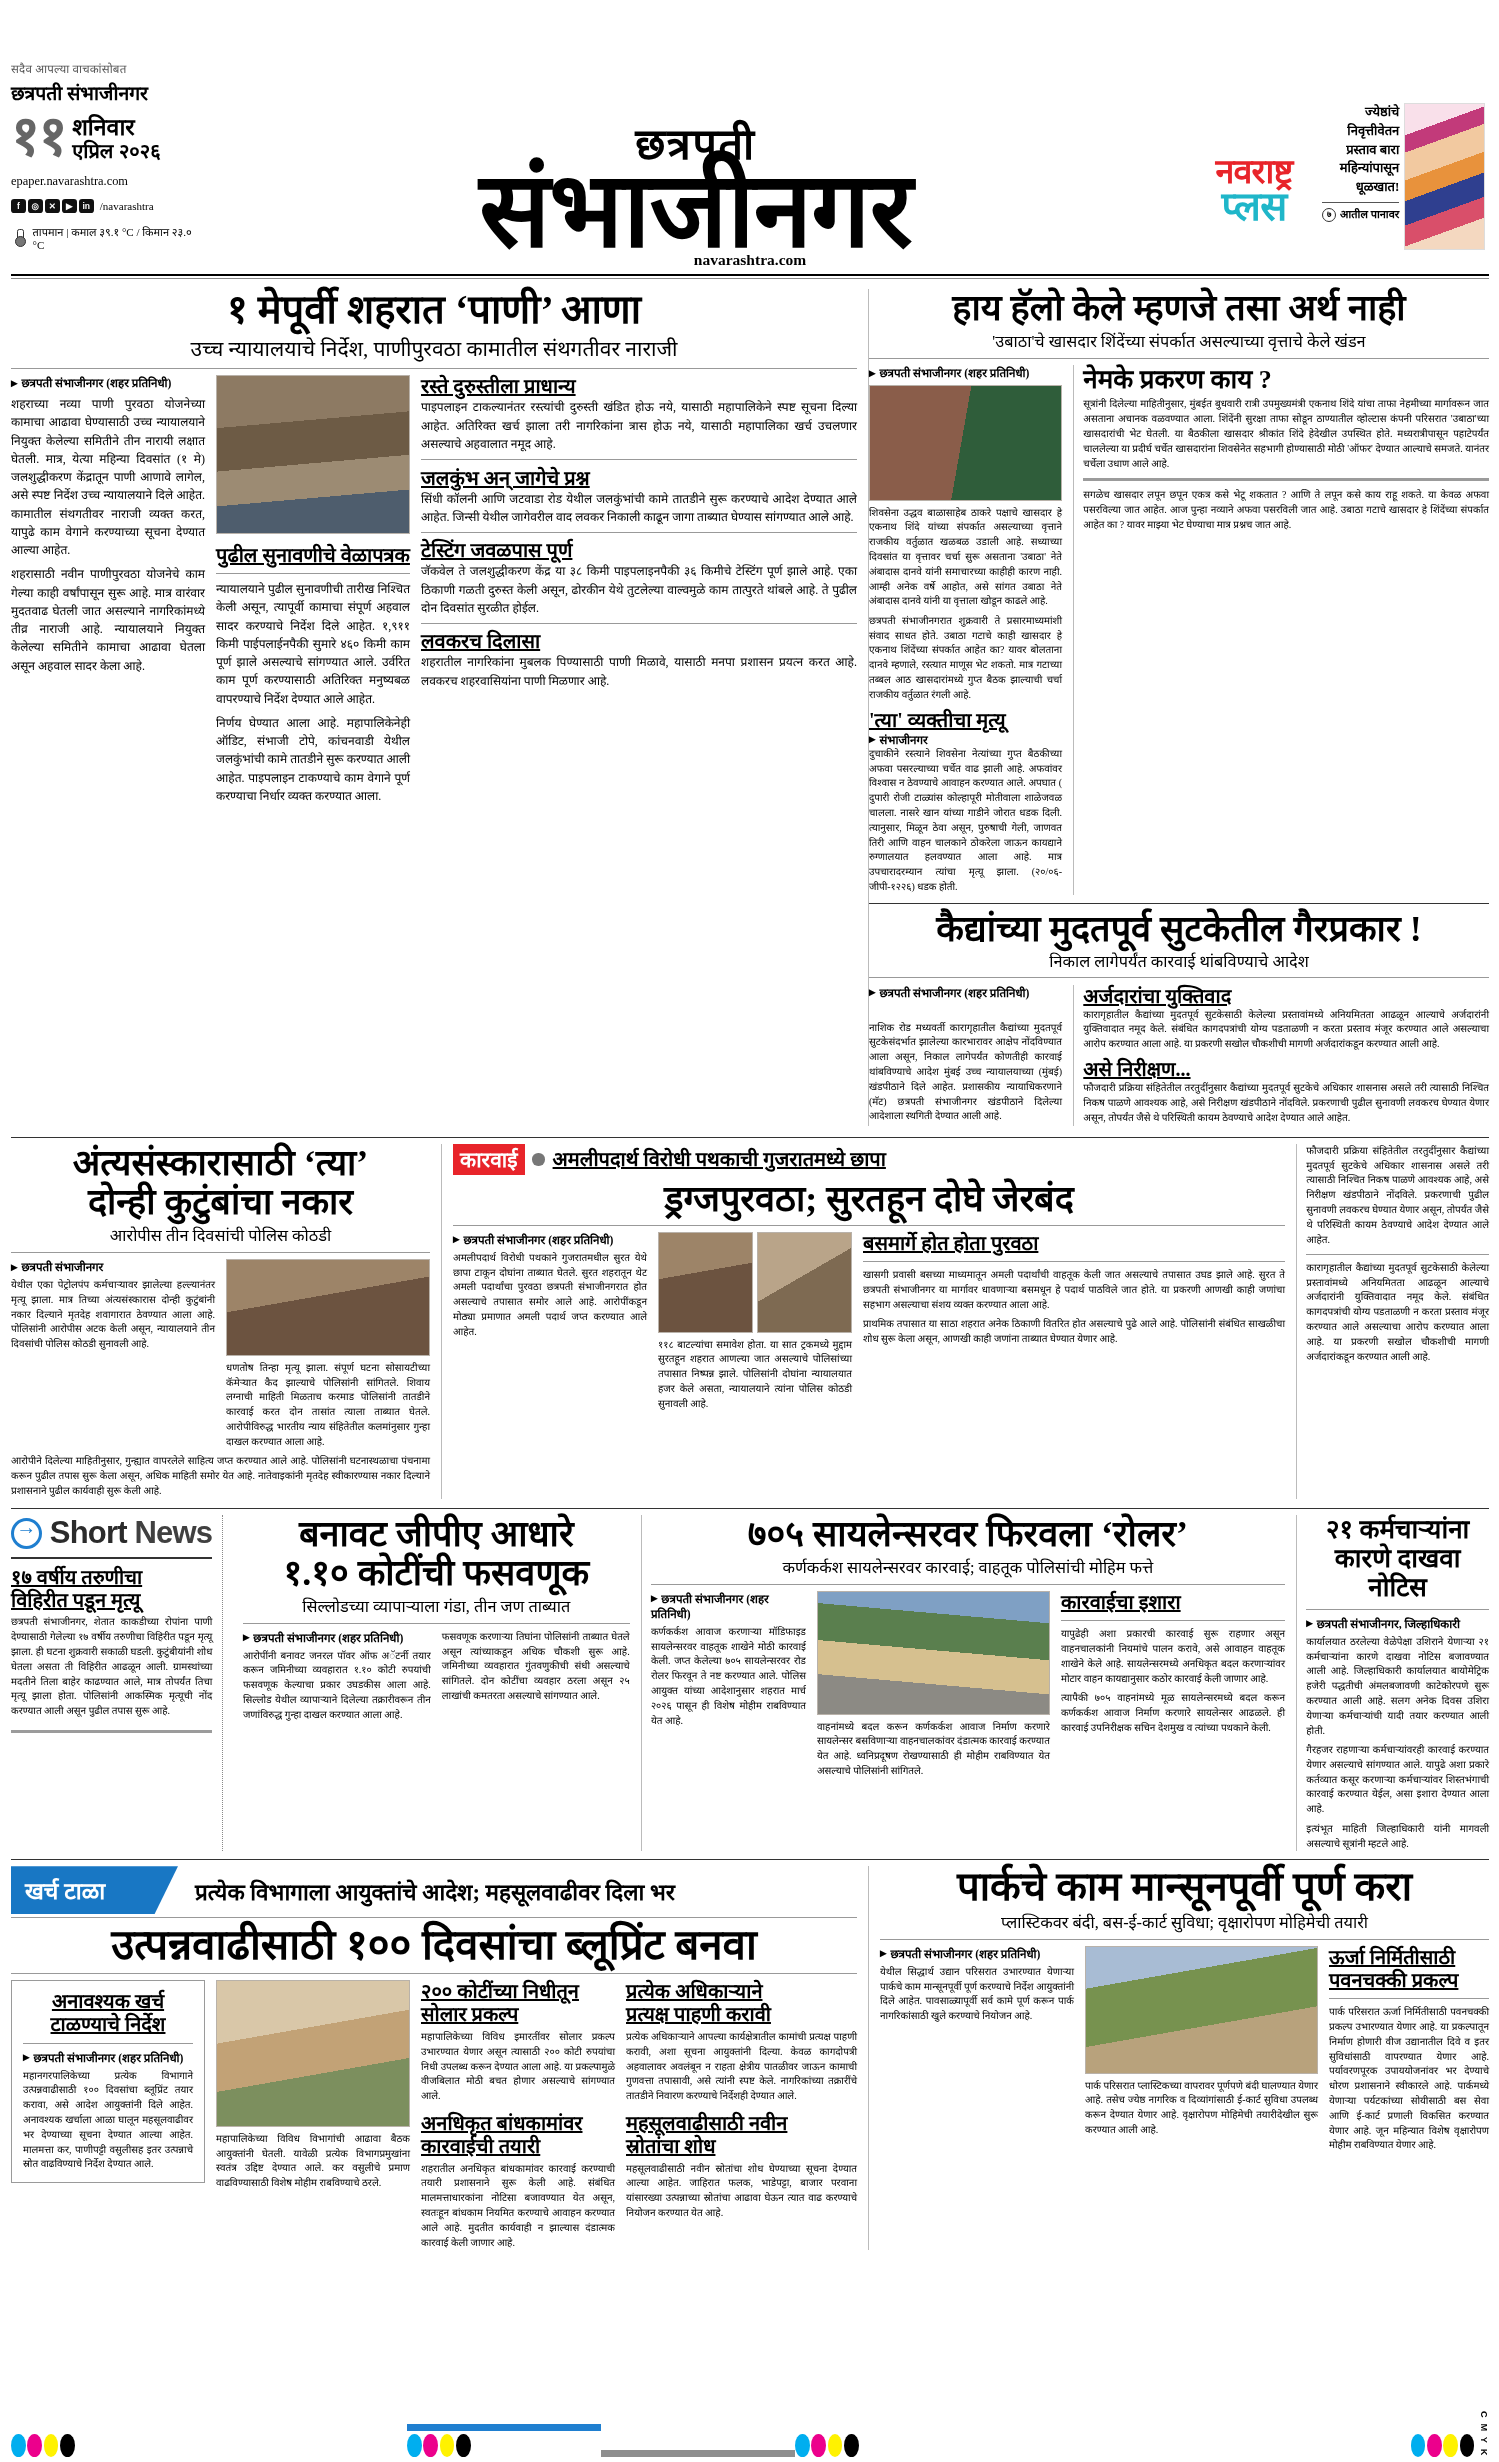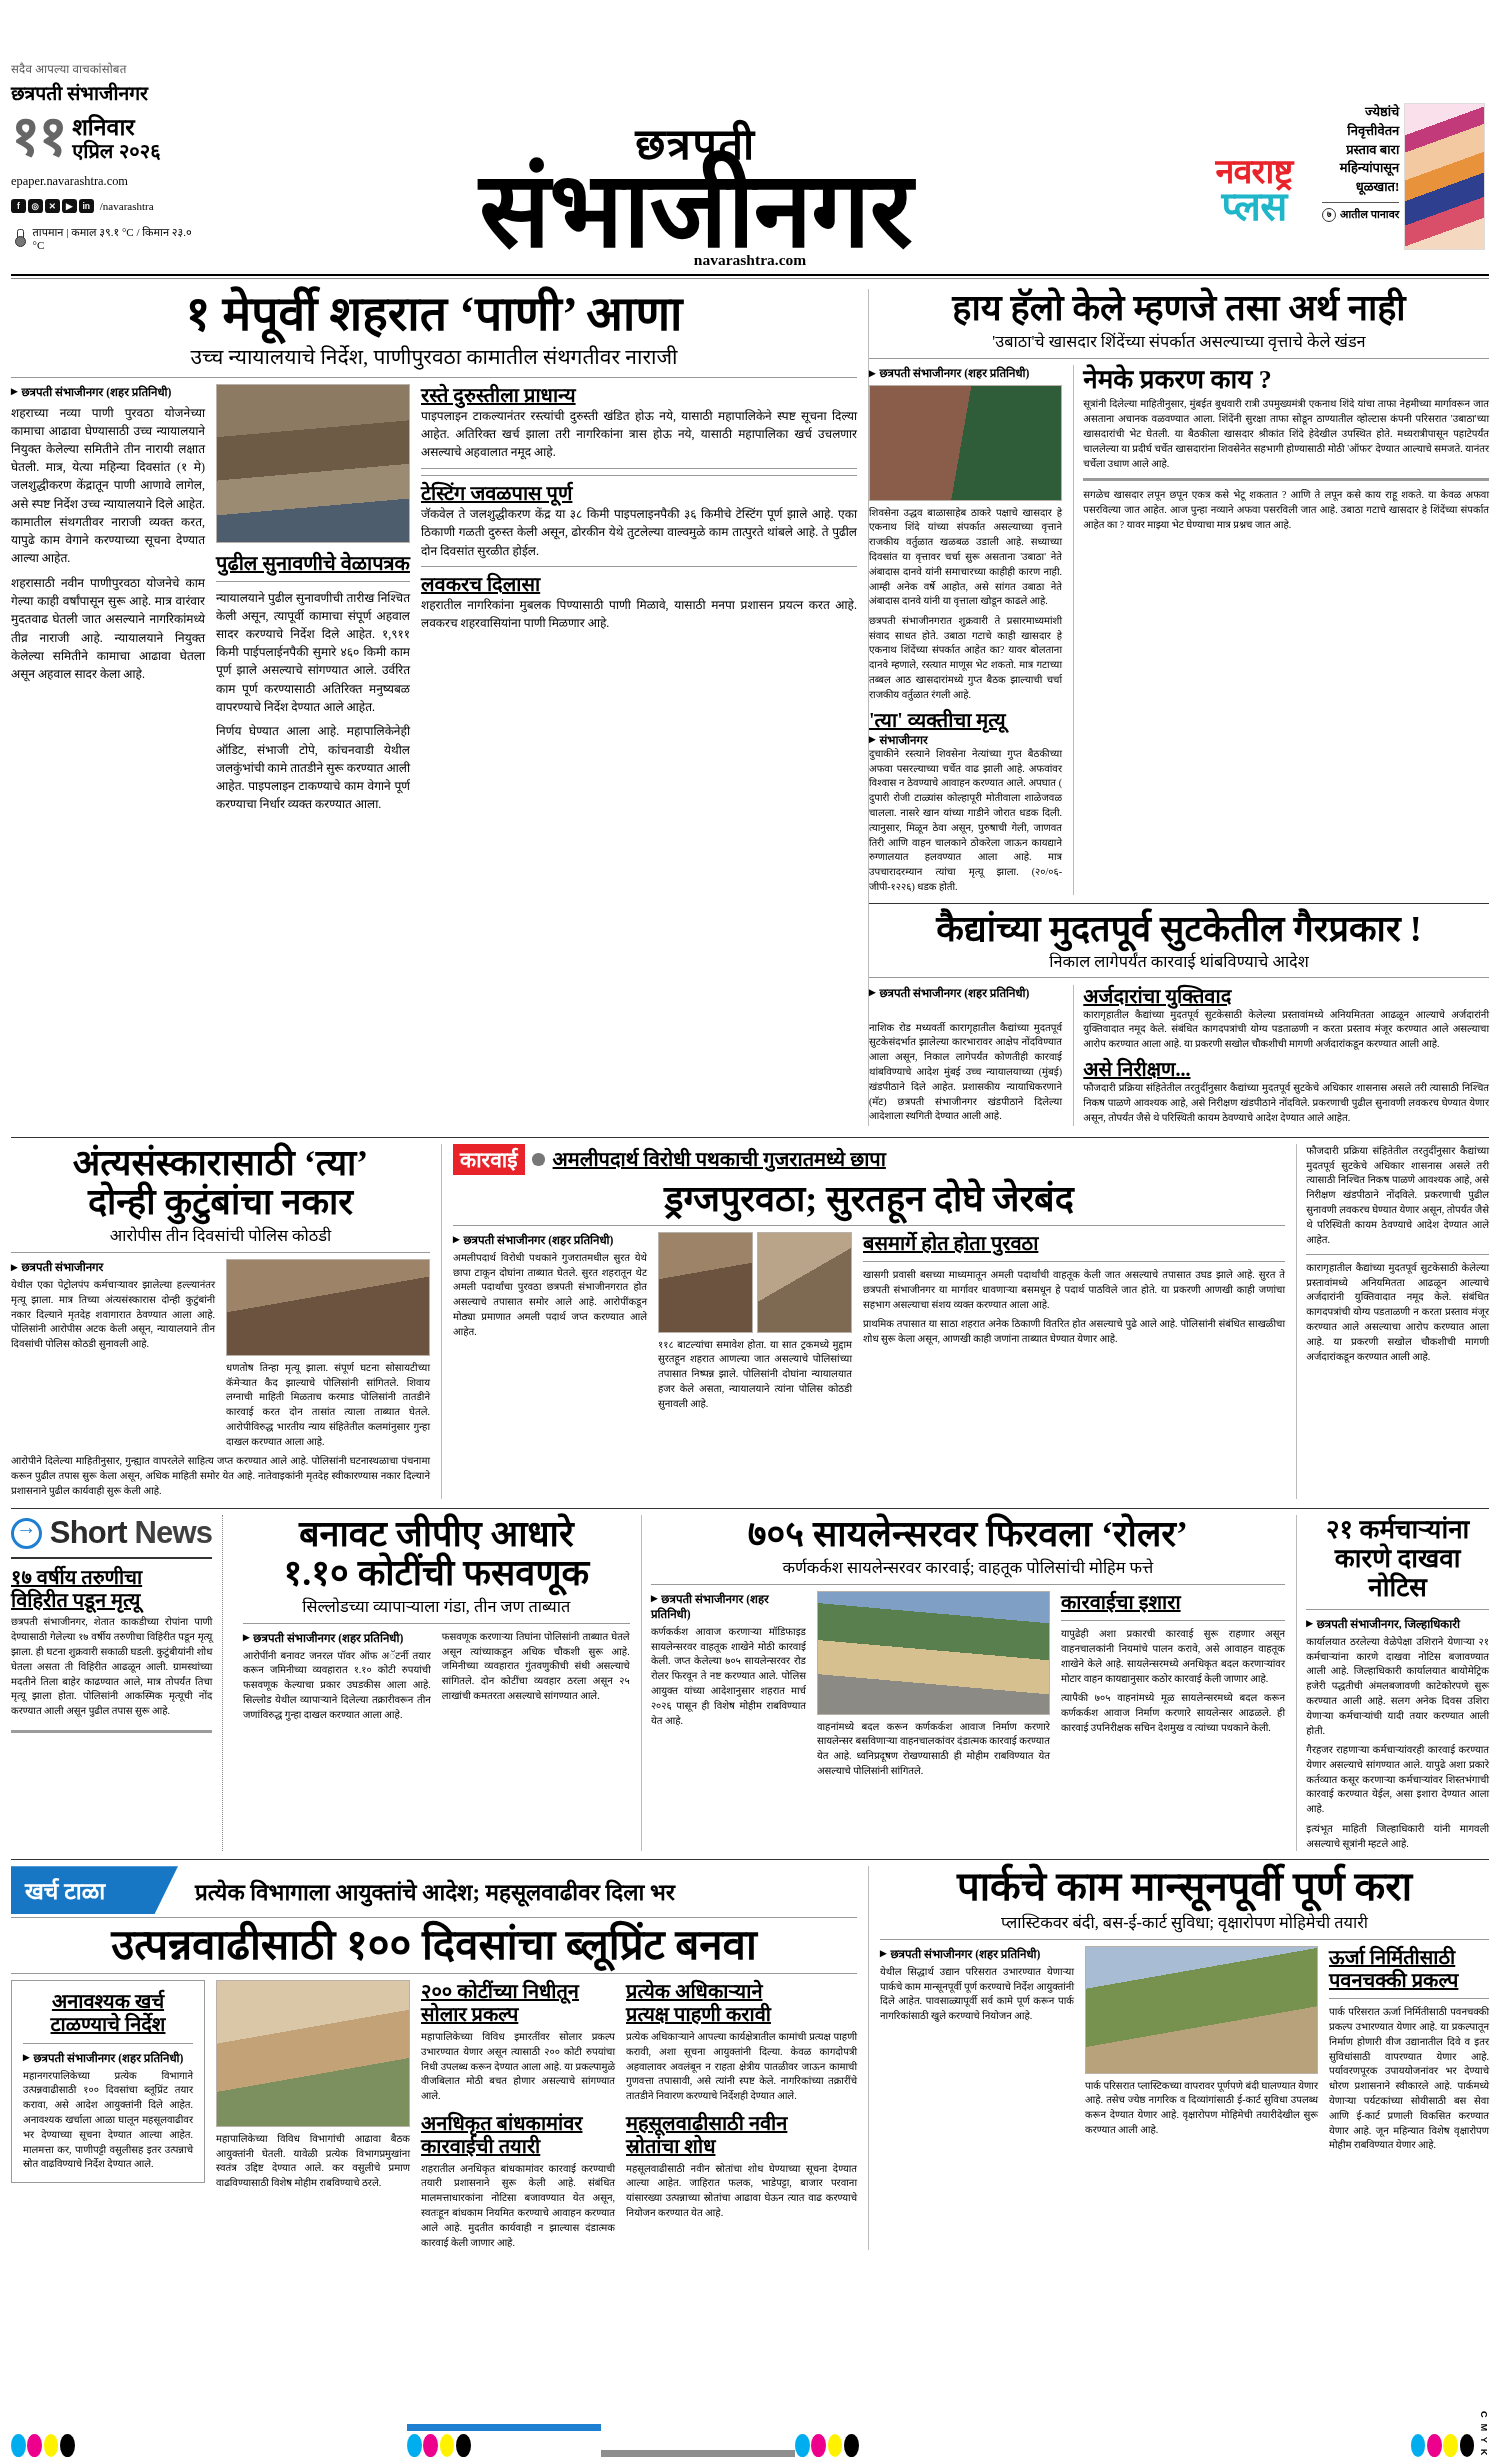--- a/index.html
+++ b/index.html
@@ -59,21 +59,21 @@
                    font-family: "Liberation Serif", serif; }
 
   
   .rule-triple { border-top: 2.3px solid #000; border-bottom: 0.8px solid #000; height: 5.4px; margin: 4.7px 0 0; }
   .rule-triple:after { content:""; display:block; border-top:0.8px solid #888; margin-top:1.6px; }
   .hr-thin { border-top: 0.8px solid #999; margin: 6.2px 0; }
   .hr-med  { border-top: 1.6px solid #333; margin: 6.2px 0; }
   .vline { border-left: 0.8px solid #bbb; }
 
   
-  .hl1 { font-size: 48px; font-weight: bold; line-height: 1.05; font-family: "Liberation Serif", serif; }
+  .hl1 { font-size: 40px; font-weight: bold; line-height: 1.05; font-family: "Liberation Serif", serif; }
   .hl2 { font-size: 36px; font-weight: bold; line-height: 1.08; font-family: "Liberation Serif", serif; }
   .hl3 { font-size: 26px; font-weight: bold; line-height: 1.12; font-family: "Liberation Serif", serif; }
   .hl4 { font-size: 20px; font-weight: bold; line-height: 1.15; font-family: "Liberation Serif", serif; text-decoration: underline; }
   .sub1 { font-size: 21px; line-height: 1.2; font-family: "Liberation Serif", serif; }
   .sub2 { font-size: 16.3px; line-height: 1.2; font-family: "Liberation Serif", serif; }
   .body { font-size: 12px; line-height: 1.52; text-align: justify; font-family: "Liberation Serif", serif; }
   .body.small { font-size: 10px; line-height: 1.48; }
   .byline { font-size: 11.6px; font-weight: bold; font-family: "Liberation Serif", serif; }
   .byline:before { content: "\25B6"; font-size: 8.5px; margin-right: 3.9px; vertical-align: 1.6px; }
   .center { text-align: center; }
@@ -204,20 +204,24 @@
           <div class="body">न्यायालयाने पुढील सुनावणीची तारीख निश्चित केली असून, त्यापूर्वी कामाचा संपूर्ण अहवाल सादर करण्याचे निर्देश दिले आहेत. १,९११ किमी पाईपलाईनपैकी सुमारे ४६० किमी काम पूर्ण झाले असल्याचे सांगण्यात आले. उर्वरित काम पूर्ण करण्यासाठी अतिरिक्त मनुष्यबळ वापरण्याचे निर्देश देण्यात आले आहेत.</div>
           <div class="body" style="margin-top:6.2px;">निर्णय घेण्यात आला आहे. महापालिकेनेही ऑडिट, संभाजी टोपे, कांचनवाडी येथील जलकुंभांची कामे तातडीने सुरू करण्यात आली आहेत. पाइपलाइन टाकण्याचे काम वेगाने पूर्ण करण्याचा निर्धार व्यक्त करण्यात आला.</div>
         </div>
 
         <div class="col" style="flex:1 1 auto;">
           <div>
             <div class="hl4">रस्ते दुरुस्तीला प्राधान्य</div>
             <div class="body">पाइपलाइन टाकल्यानंतर रस्त्यांची दुरुस्ती खंडित होऊ नये, यासाठी महापालिकेने स्पष्ट सूचना दिल्या आहेत. अतिरिक्त खर्च झाला तरी नागरिकांना त्रास होऊ नये, यासाठी महापालिका खर्च उचलणार असल्याचे अहवालात नमूद आहे.</div>
           </div>
           <div class="hr-thin"></div>
+          <div>
+            <div class="hl4">जलकुंभ अन् जागेचे प्रश्न</div>
+            <div class="body">सिंधी कॉलनी आणि जटवाडा रोड येथील जलकुंभांची कामे तातडीने सुरू करण्याचे आदेश देण्यात आले आहेत. जिन्सी येथील जागेवरील वाद लवकर निकाली काढून जागा ताब्यात घेण्यास सांगण्यात आले आहे.</div>
+          </div>
           <div class="hr-thin"></div>
           <div>
             <div class="hl4">टेस्टिंग जवळपास पूर्ण</div>
             <div class="body">जॅकवेल ते जलशुद्धीकरण केंद्र या ३८ किमी पाइपलाइनपैकी ३६ किमीचे टेस्टिंग पूर्ण झाले आहे. एका ठिकाणी गळती दुरुस्त केली असून, ढोरकीन येथे तुटलेल्या वाल्वमुळे काम तात्पुरते थांबले आहे. ते पुढील दोन दिवसांत सुरळीत होईल.</div>
           </div>
           <div class="hr-thin"></div>
           <div>
             <div class="hl4">लवकरच दिलासा</div>
             <div class="body">शहरातील नागरिकांना मुबलक पिण्यासाठी पाणी मिळावे, यासाठी मनपा प्रशासन प्रयत्न करत आहे. लवकरच शहरवासियांना पाणी मिळणार आहे.</div>
           </div>

